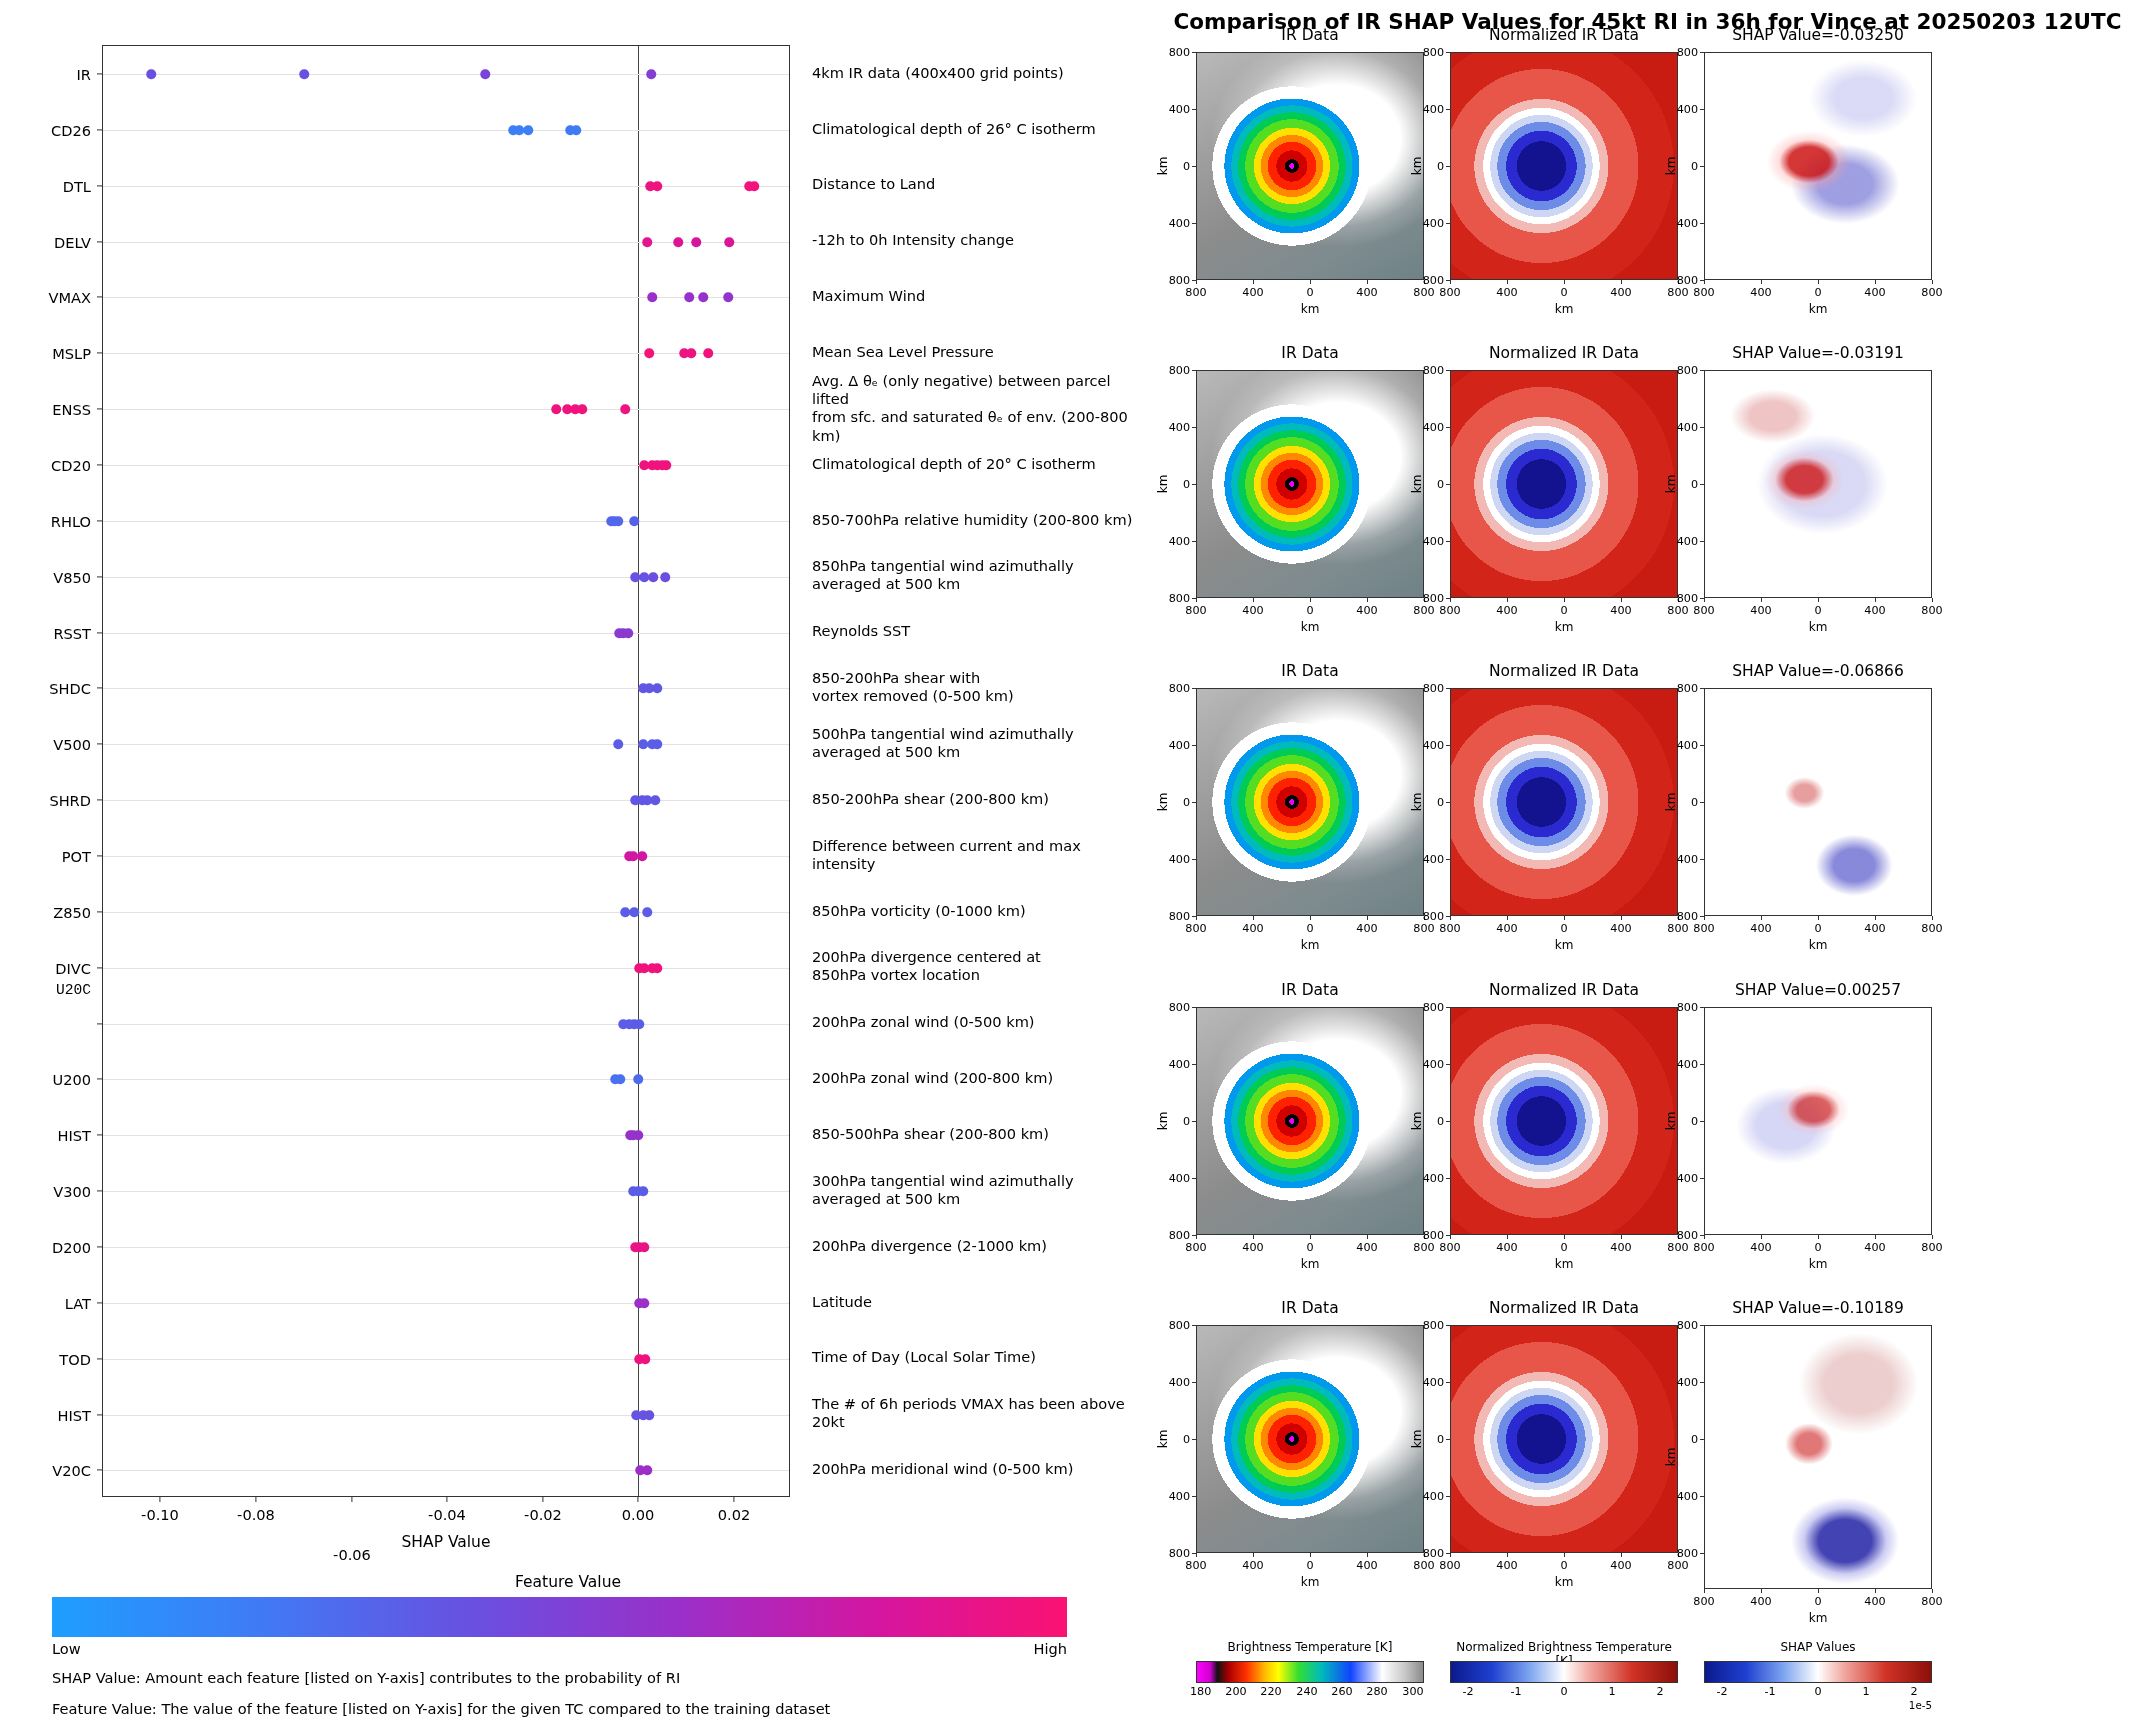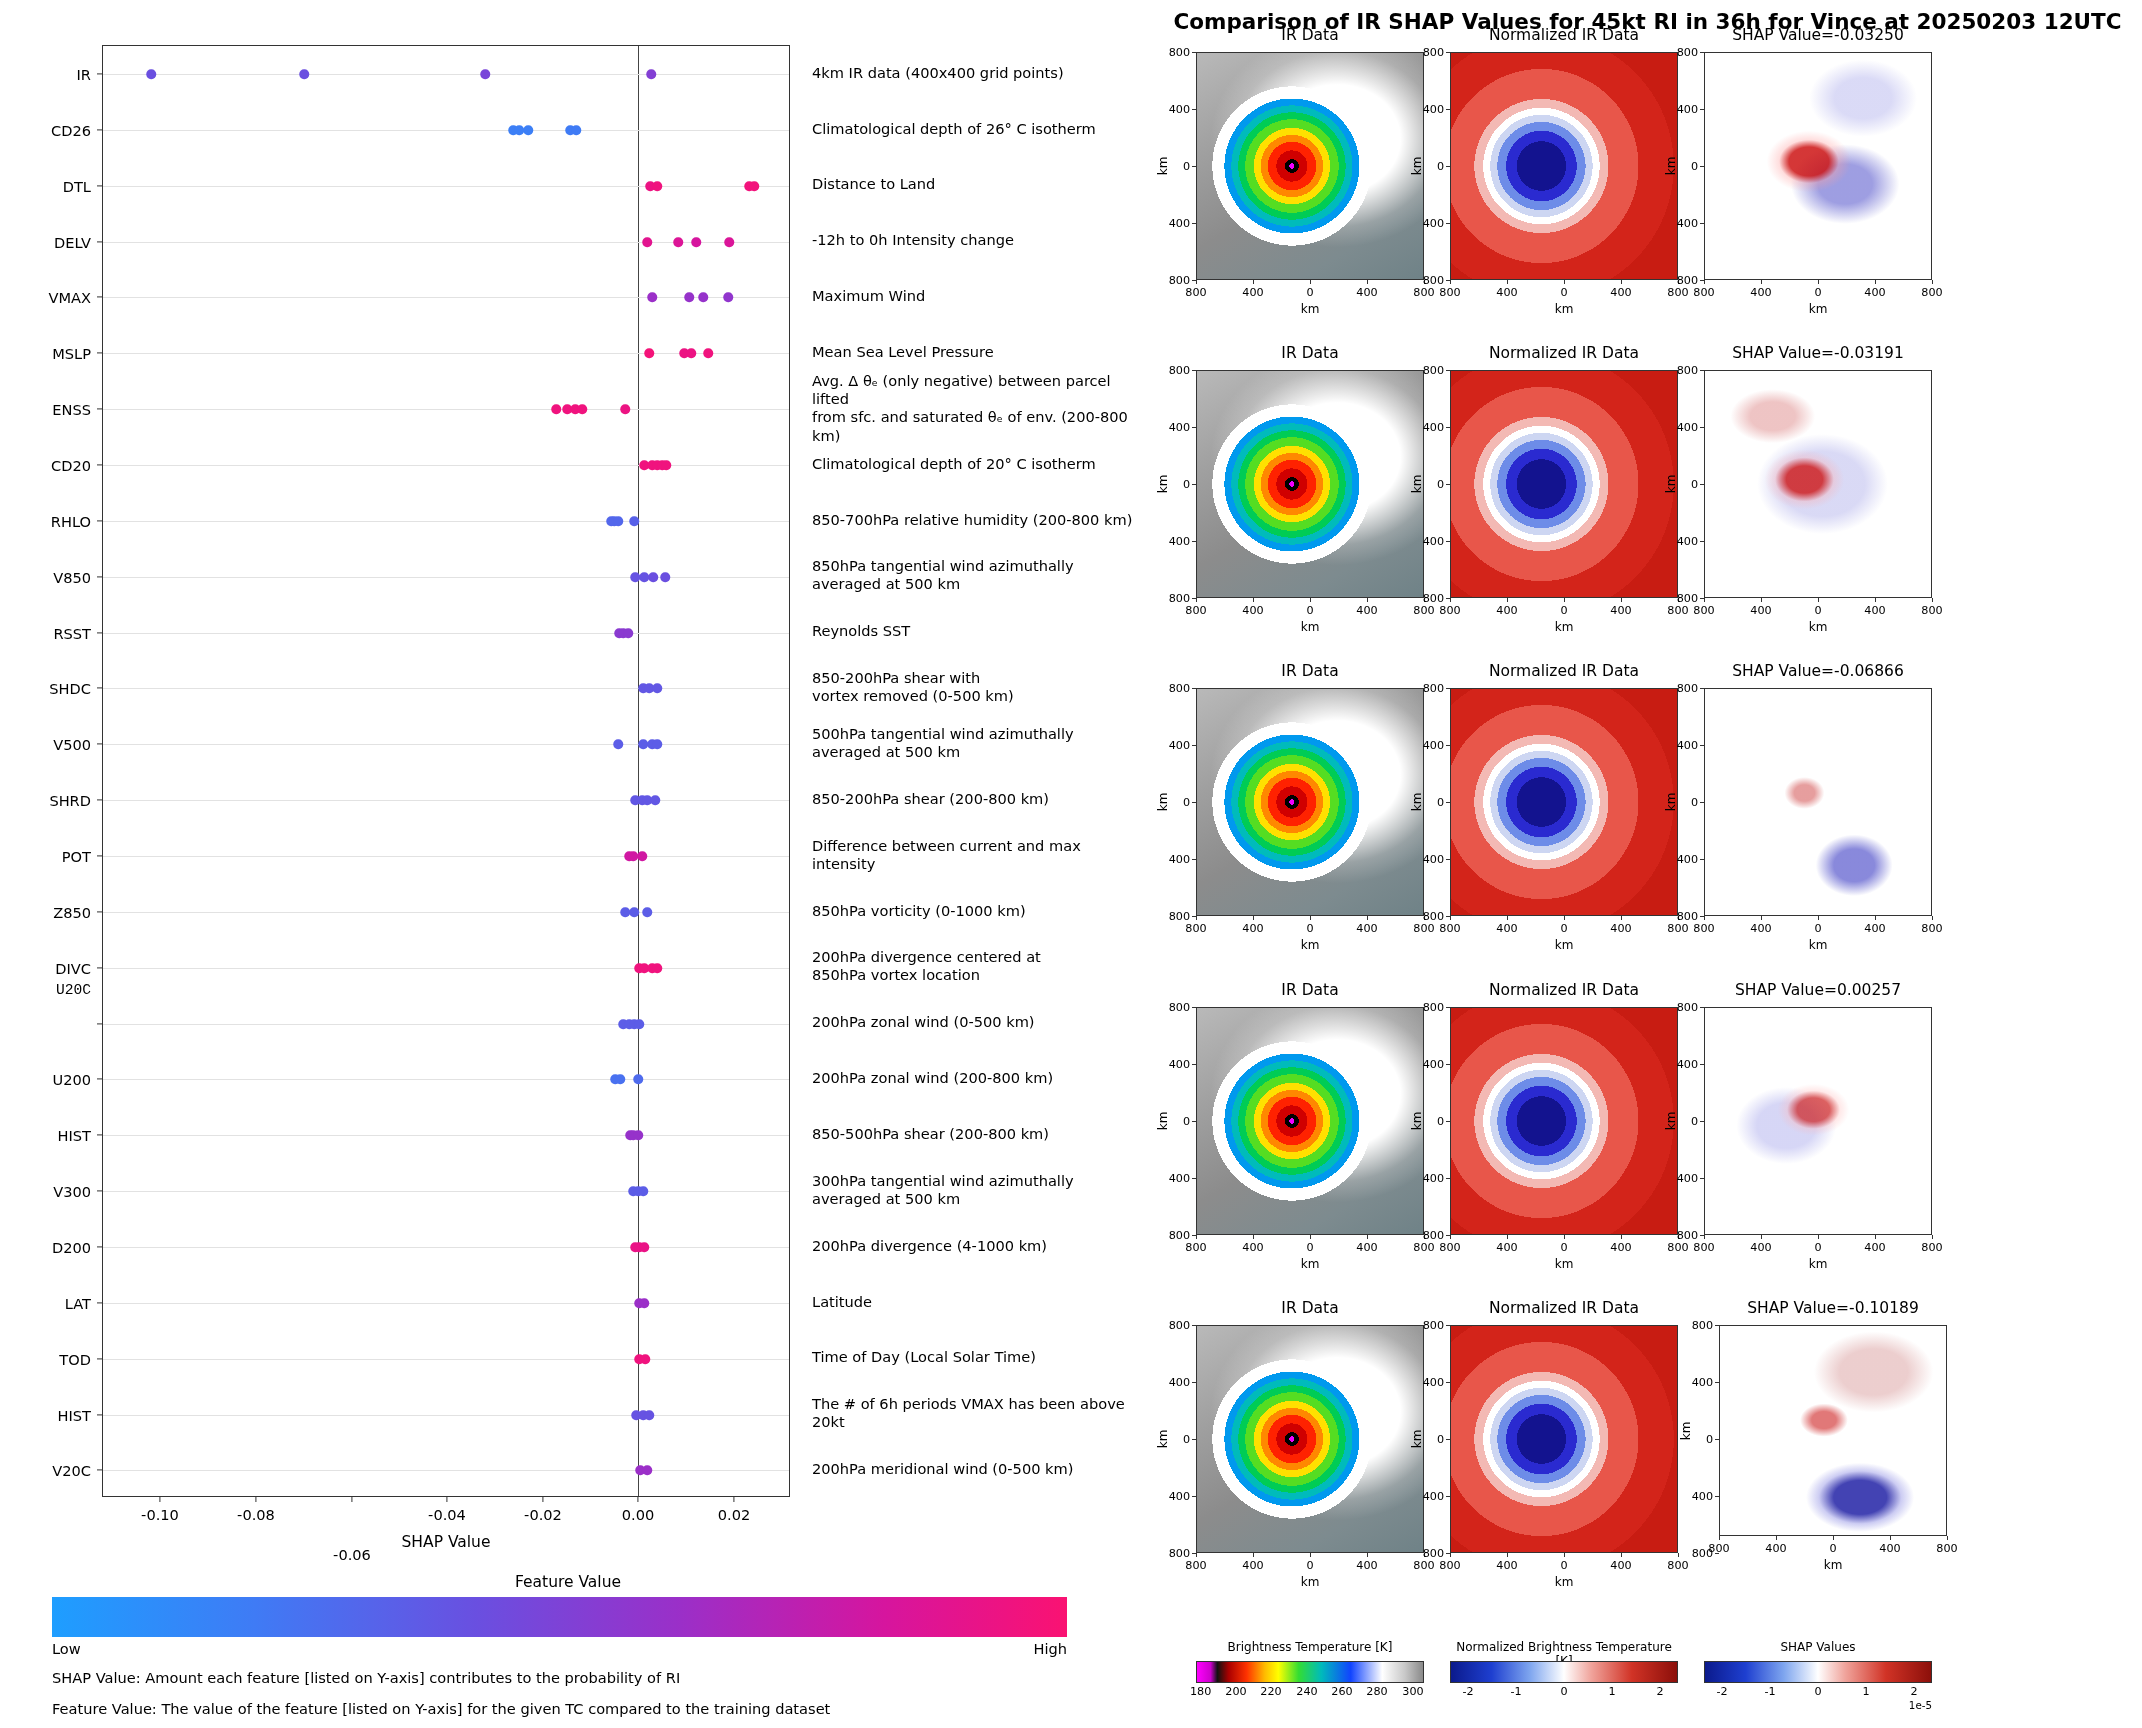--- a/index.html
+++ b/index.html
@@ -272,21 +272,21 @@
       <div class="desc" style="top: 799px;">850-200hPa shear (200-800 km)</div>
       <div class="desc" style="top: 855px;">Difference between current and max intensity</div>
       <div class="desc" style="top: 911px;">850hPa vorticity (0-1000 km)</div>
       <div class="desc" style="top: 966px;">200hPa divergence centered at
 850hPa vortex location</div>
       <div class="desc" style="top: 1022px;">200hPa zonal wind (0-500 km)</div>
       <div class="desc" style="top: 1078px;">200hPa zonal wind (200-800 km)</div>
       <div class="desc" style="top: 1134px;">850-500hPa shear (200-800 km)</div>
       <div class="desc" style="top: 1190px;">300hPa tangential wind azimuthally
 averaged at 500 km</div>
-      <div class="desc" style="top: 1246px;">200hPa divergence (4-1000 km)</div>
+      <div class="desc" style="top: 1246px;">200hPa divergence (2-1000 km)</div>
       <div class="desc" style="top: 1302px;">Latitude</div>
       <div class="desc" style="top: 1357px;">Time of Day (Local Solar Time)</div>
       <div class="desc" style="top: 1413px;">The # of 6h periods VMAX has been above 20kt</div>
       <div class="desc" style="top: 1469px;">200hPa meridional wind (0-500 km)</div>
     </div>
 
   <div class="right-panel">
     <div class="right-title">Comparison of IR SHAP Values for 45kt RI in 36h for Vince at 20250203 12UTC</div>
     <div id="grid">
         <div class="cell" style="left: 43px; top: 52px; width: 228px; height: 228px;">
@@ -674,21 +674,21 @@
           <div class="tickx" style="left: 171px;"></div>
           <div class="ax-lab ax-y" style="top: 171px;">400</div>
           <div class="ticky" style="top: 171px;"></div>
           <div class="ax-lab ax-x" style="left: 228px;">800</div>
           <div class="tickx" style="left: 228px;"></div>
           <div class="ax-lab ax-y" style="top: 228px;">800</div>
           <div class="ticky" style="top: 228px;"></div>
           <div class="ax-xname">km</div>
           <div class="ax-yname">km</div>
         </div>
-        <div class="cell" style="left: 566px; top: 1325px; width: 228px; height: 211px;">
+        <div class="cell" style="left: 551px; top: 1325px; width: 228px; height: 264px;">
           <div class="cell-title">SHAP Value=-0.10189</div>
           <div class="img-box">
             <div class="irbg" style="background: radial-gradient(26% 18% at 62% 82%, rgba(20, 20, 160, 0.8) 0px, rgba(20, 20, 160, 0.8) 45%, rgba(110, 110, 220, 0.35) 70%, rgba(255, 255, 255, 0) 92%), radial-gradient(12% 9% at 46% 45%, rgba(205, 30, 30, 0.6) 0px, rgba(205, 30, 30, 0.6) 45%, rgba(255, 255, 255, 0) 88%), radial-gradient(30% 22% at 68% 22%, rgba(180, 60, 60, 0.25) 0px, rgba(180, 60, 60, 0.25) 50%, rgba(255, 255, 255, 0) 88%), rgb(255, 255, 255);"></div>
           </div>
           <div class="ax-lab ax-x" style="left: 0px;">800</div>
           <div class="tickx" style="left: 0px;"></div>
           <div class="ax-lab ax-y" style="top: 0px;">800</div>
           <div class="ticky" style="top: 0px;"></div>
           <div class="ax-lab ax-x" style="left: 57px;">400</div>
           <div class="tickx" style="left: 57px;"></div>

